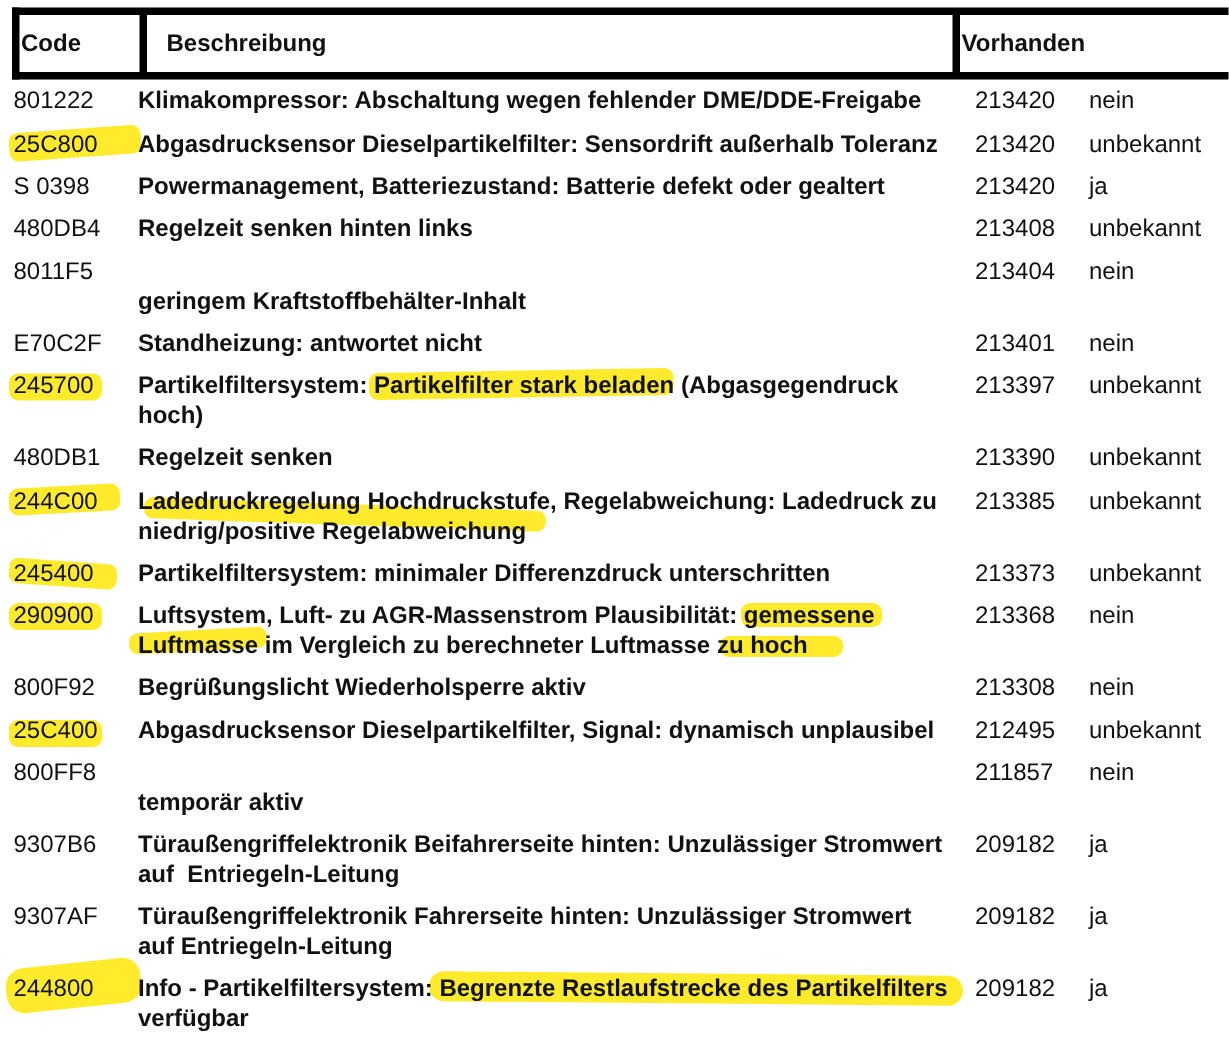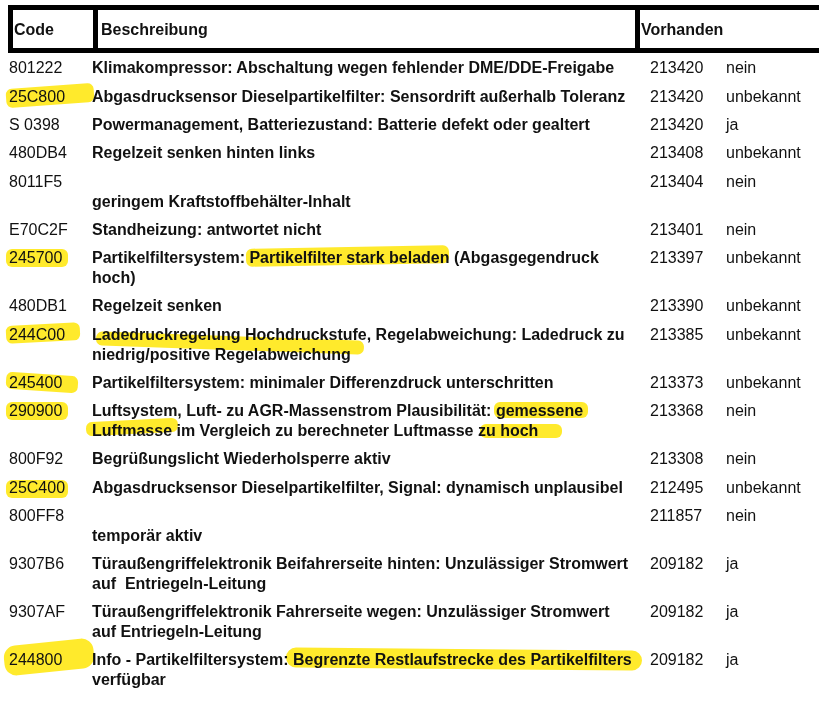--- a/index.html
+++ b/index.html
@@ -11,21 +11,21 @@
       position: absolute; left: 8px; top: 5px; width: 830px; height: 48px;
       border-top: 5px solid #000; border-bottom: 5px solid #000; border-left: 5px solid #000;
       box-sizing: border-box; display: flex; background: #fff;
     }
     .hcell {
       box-sizing: border-box; height: 100%; display: flex; align-items: center;
       font-weight: bold; font-size: 16px; padding-left: 1px; padding-top: 2px;
     }
     .hcell.sep { border-left: 5px solid #000; }
     .h-code { width: 80px; text-align: center; }
-    .h-desc { width: 542px; padding-left: 3px; }
+    .h-desc { width: 542px; padding-left: 13px; }
     .h-km { width: 90px; padding-left: 1px; }
     .h-vor { width: 200px; padding-left: 1px; }
 
     .rows { position: absolute; left: 0; top: 0; width: 819px; }
     .row { position: absolute; left: 0; width: 819px; font-size: 16px; line-height: 20px; }
     .c-code { position: absolute; left: 9px; white-space: nowrap; }
     .c-desc { position: absolute; left: 92px; width: 545px; font-weight: bold; }
     .c-km { position: absolute; left: 650px; white-space: nowrap; }
     .c-vor { position: absolute; left: 726px; white-space: nowrap; }
     .mark {
@@ -178,21 +178,21 @@
       <span>Türaußengriffelektronik Beifahrerseite hinten: Unzulässiger Stromwert</span><br>
       <span style="white-space:pre">auf  Entriegeln-Leitung</span>
     </span>
     <span class="c-km">209182</span>
     <span class="c-vor">ja</span>
   </div>
 
   <div class="row" style="top:602px">
     <span class="c-code">9307AF</span>
     <span class="c-desc">
-      <span>Türaußengriffelektronik Fahrerseite wegen: Unzulässiger Stromwert</span><br>
+      <span>Türaußengriffelektronik Fahrerseite hinten: Unzulässiger Stromwert</span><br>
       <span>auf Entriegeln-Leitung</span>
     </span>
     <span class="c-km">209182</span>
     <span class="c-vor">ja</span>
   </div>
 
   <div class="row" style="top:650px">
     <span class="c-code">244800</span>
     <span class="c-desc">
       <span>Info - Partikelfiltersystem</span><span>: Begrenzte Restlaufstrecke des Partikelfilters</span><br>

